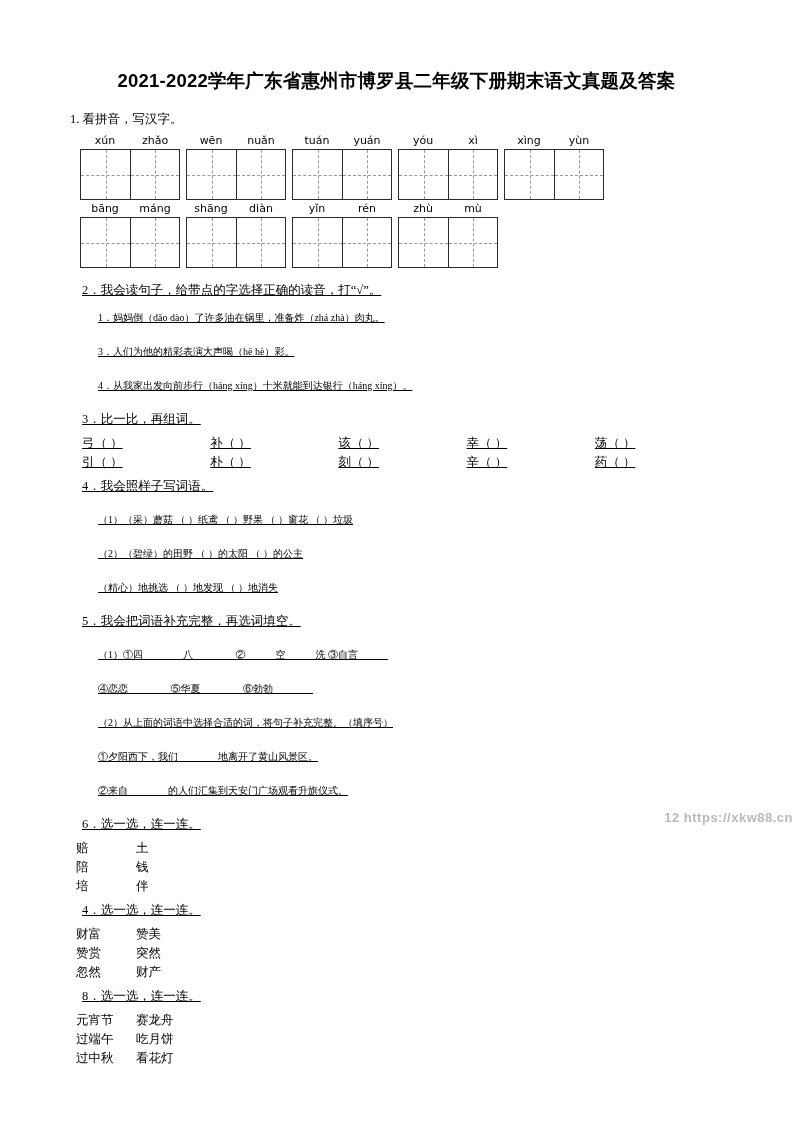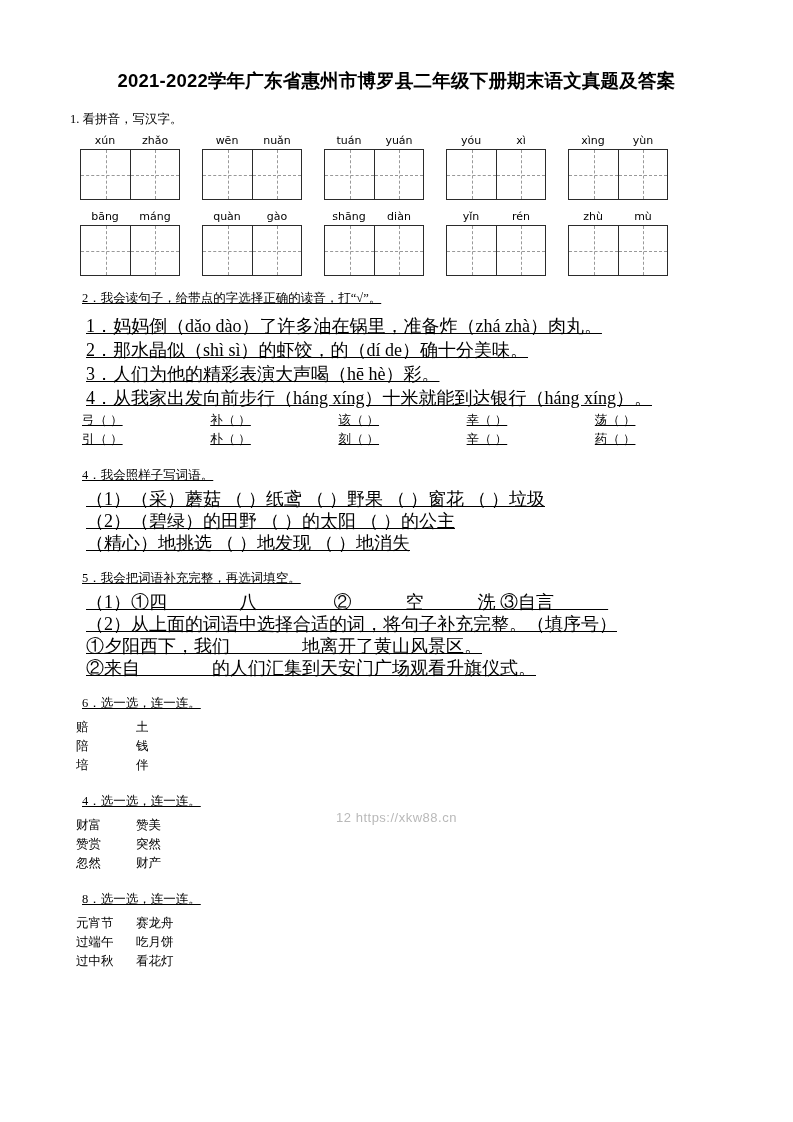--- a/index.html
+++ b/index.html
@@ -25,40 +25,40 @@
   h1.doc-title {
     font-family: "Liberation Sans", sans-serif;
     font-size: 18.5px;
     font-weight: bold;
     text-align: center;
     margin: 8px 0 18px 0;
     letter-spacing: 0.2px;
     white-space: nowrap;
   }
   .q-line {
-    font-size: 18px;
+    font-size: 10px;
     line-height: 18px;
-    margin: 4px;
+    margin: 16px;
   }
   .q-head {
     font-size: 12.5px;
-    margin: 18px 0 6px 0;
+    margin: 6px 0 6px 0;
     padding-left: 0;
   }
   .indent2 { padding-left: 12px; text-decoration: underline; }
 
   
   .pinyin-block {
     margin-left: 10px;
     margin-top: 6px;
   }
   .pinyin-row {
     display: flex;
-    gap: 22px;
-    margin-bottom: 10px;
+    gap: 6px;
+    margin-bottom: 2px;
   }
   .pygroup { display: block; }
   .pylabels {
     display: flex;
     font-family: "DejaVu Sans", sans-serif;
     font-size: 11px;
     margin-bottom: 2px;
   }
   .pylabels span {
     width: 50px;
@@ -112,25 +112,26 @@
     line-height: 19px;
     padding-left: 6px;
   }
   .match-row .left { width: 60px; }
   .match-row .right { width: 120px; }
   .wm {
     position: absolute;
     left: 0;
     right: 0;
     bottom: 38px;
-    text-align: center;
+    text-align: right;
     color: #b9b9b9;
     font-family: "Liberation Sans", sans-serif;
     font-size: 13px;
     letter-spacing: 0.5px;
+    font-weight: bold;
   }
   .mt6 { margin-top: 6px; }
   .mt10 { margin-top: 10px; }
   .mt14 { margin-top: 14px; }
 </style>
 </head>
 <body>
 
 <div class="page">
 
@@ -237,36 +238,20 @@
               <i class="h"></i>
             </div>
           <div class="cell">
               <i class="v"></i>
               <i class="h"></i>
             </div>
         </div>
       </div>
       <div class="pygroup">
         <div class="pylabels">
-          <span>quàn</span>
-          <span>gào</span>
-        </div>
-        <div class="grid-pair">
-          <div class="cell">
-              <i class="v"></i>
-              <i class="h"></i>
-            </div>
-          <div class="cell">
-              <i class="v"></i>
-              <i class="h"></i>
-            </div>
-        </div>
-      </div>
-      <div class="pygroup">
-        <div class="pylabels">
           <span>shāng</span>
           <span>diàn</span>
         </div>
         <div class="grid-pair">
           <div class="cell">
               <i class="v"></i>
               <i class="h"></i>
             </div>
           <div class="cell">
               <i class="v"></i>
@@ -307,29 +292,27 @@
         </div>
       </div>
     </div>
   </div>
 
   <div class="q-head mt14 indent2">2．我会读句子，给带点的字选择正确的读音，打“√”。</div>
   <div class="q-line indent2 mt10">
     <span>1．妈妈倒（dǎo  dào）了许多油在锅里，准备炸（zhá  zhà）肉丸。</span>
   </div>
   <div class="q-line indent2 mt6">
-    <span>2．那水晶似（shì  sì）的虾饺，的（dí  de）确十分美味。</span>
-  </div>
-  <div class="q-line indent2 mt6">
     <span>3．人们为他的精彩表演大声喝（hē  hè）彩。</span>
   </div>
   <div class="q-line indent2 mt6">
     <span>4．从我家出发向前步行（háng  xíng）十米就能到达银行（háng  xíng）。</span>
   </div>
 
+  <div class="q-head indent2">3．比一比，再组词。</div>
   <div class="seg-row indent2">
     <div class="col">弓（      ）</div>
     <div class="col">补（      ）</div>
     <div class="col">该（      ）</div>
     <div class="col">幸（      ）</div>
     <div class="col">荡（      ）</div>
   </div>
   <div class="seg-row indent2">
     <div class="col">引（      ）</div>
     <div class="col">朴（      ）</div>
@@ -338,20 +321,21 @@
     <div class="col">药（      ）</div>
   </div>
 
   <div class="q-head indent2">4．我会照样子写词语。</div>
   <div class="q-line indent2">（1）（采）蘑菇        （      ）纸鸢          （      ）野果        （      ）窗花        （      ）垃圾</div>
   <div class="q-line indent2">（2）（碧绿）的田野          （      ）的太阳          （      ）的公主</div>
   <div class="q-line indent2">（精心）地挑选             （      ）地发现          （      ）地消失</div>
 
   <div class="q-head indent2">5．我会把词语补充完整，再选词填空。</div>
   <div class="q-line indent2">（1）①四________八________        ②______空______洗        ③自言______</div>
+  <div class="q-line indent2">④恋恋________        ⑤华夏________        ⑥勃勃________</div>
   <div class="q-line indent2">（2）从上面的词语中选择合适的词，将句子补充完整。（填序号）</div>
   <div class="q-line indent2">①夕阳西下，我们________地离开了黄山风景区。</div>
   <div class="q-line indent2">②来自________的人们汇集到天安门广场观看升旗仪式。</div>
 
   <div class="q-head indent2">6．选一选，连一连。</div>
   <div class="match-row">
     <div class="left">赔</div>
     <div class="right">土</div>
   </div>
   <div class="match-row">

